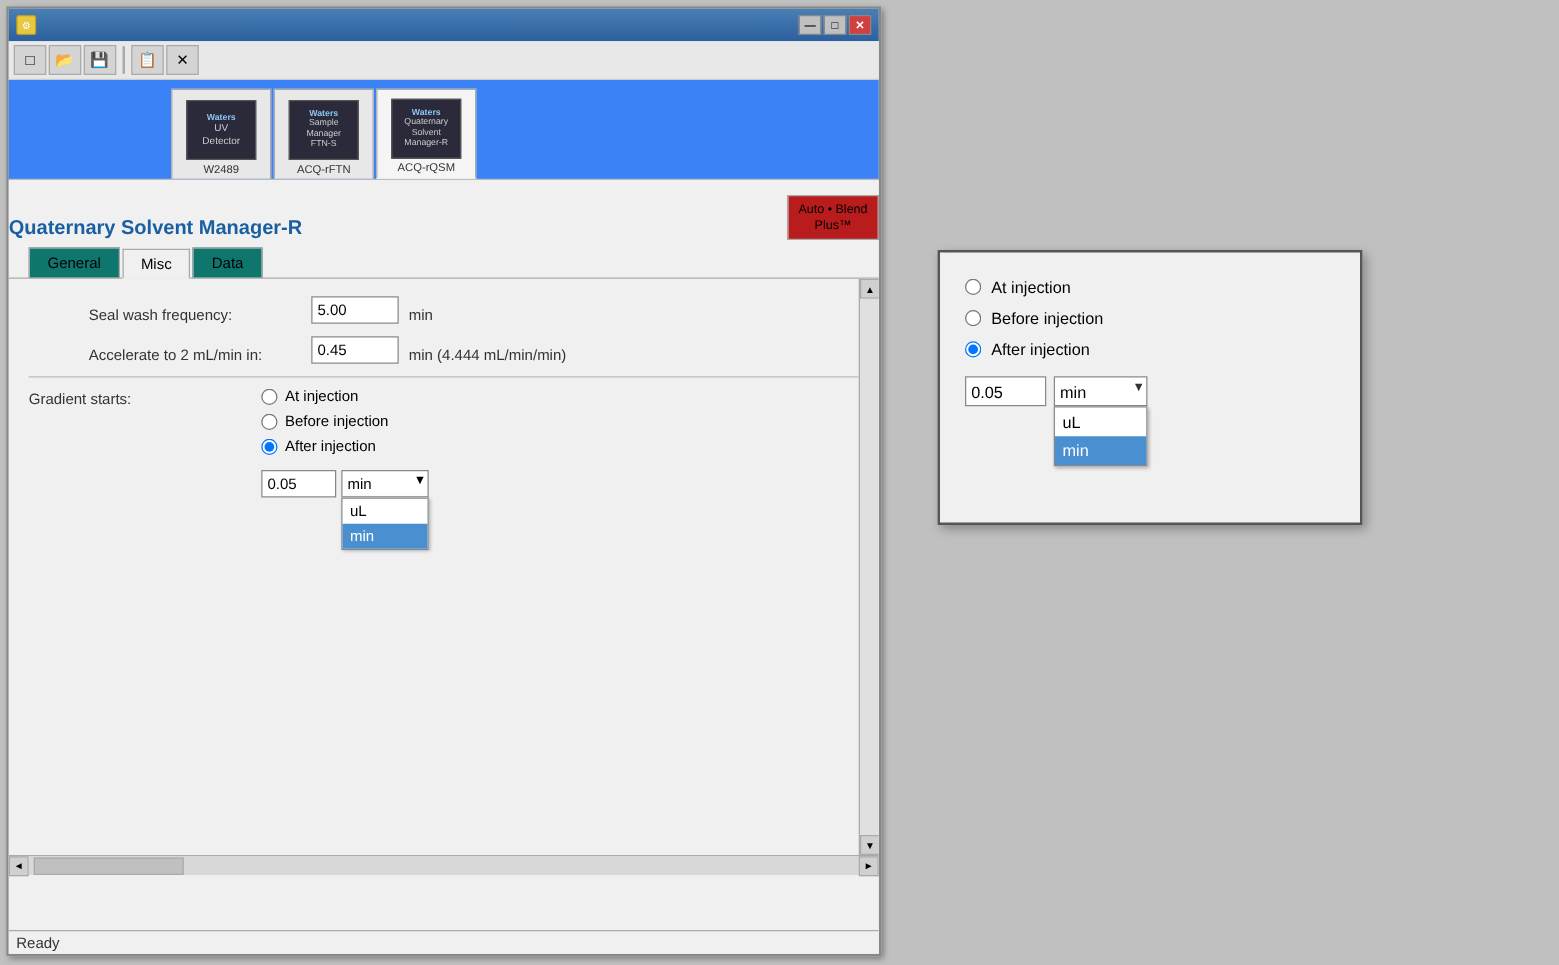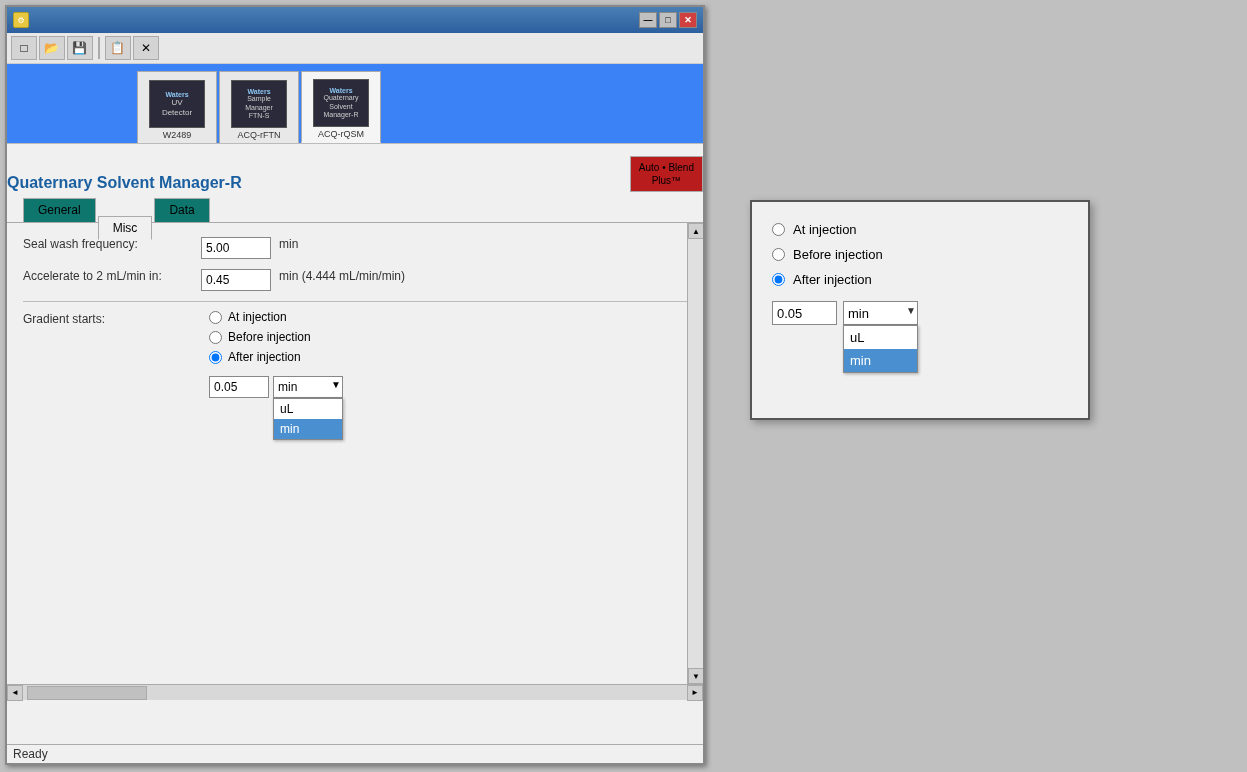--- a/index.html
+++ b/index.html
@@ -211,34 +211,35 @@
       border-bottom: none;
       background: #0f766e;
       cursor: pointer;
       font-size: 12px;
       margin-right: 2px;
     }
     .tab.active {
       background: #f0f0f0;
       border-bottom: 1px solid #f0f0f0;
       position: relative;
-      top: 18px;
+      top: 1px;
     }
 
     
     .form-area {
       padding: 14px 16px;
       flex: 1;
       overflow: hidden;
     }
     .form-row {
       display: flex;
-      align-items: flex-start;
+      align-items: flex-end;
       margin-bottom: 10px;
       gap: 8px;
+      margin-left: 48px;
     }
     .form-label {
       min-width: 170px;
       font-size: 12px;
       color: #333;
     }
     .form-input {
       width: 70px;
       height: 22px;
       border: 1px solid #888;

